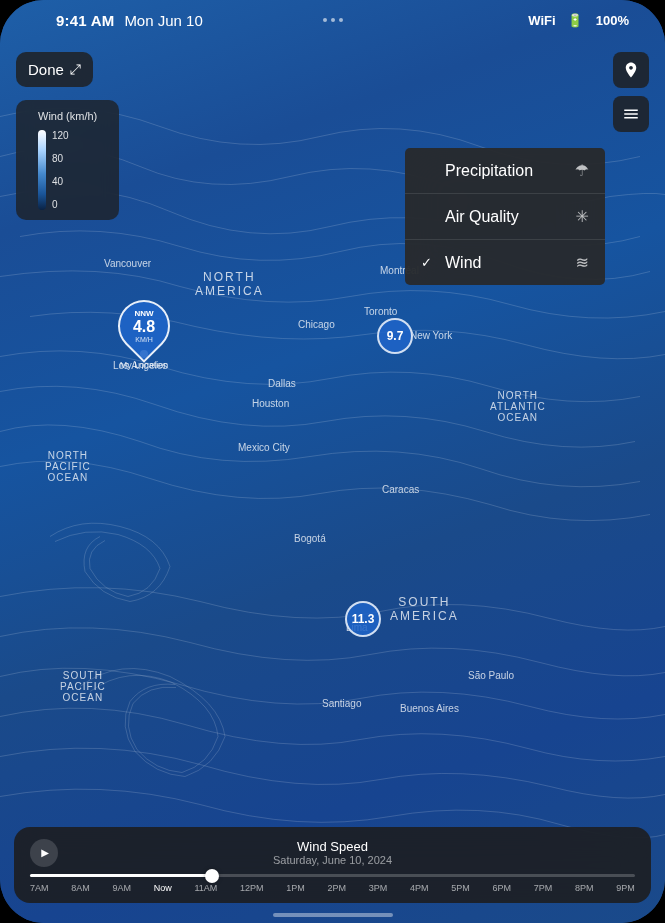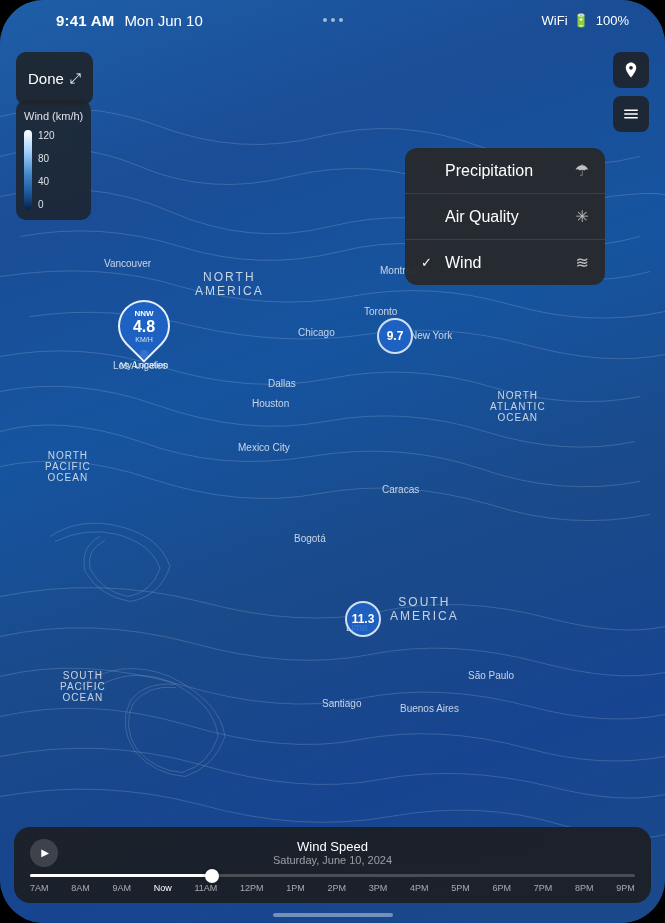--- a/index.html
+++ b/index.html
@@ -61,21 +61,22 @@
     }
     .status-date {
       font-size: 15px;
       font-weight: 400;
       color: white;
       margin-left: 6px;
     }
     .status-icons {
       display: flex;
       align-items: flex-start;
-      gap: 6px;
+      gap: 12px;
+      font-weight: bold;
     }
     .status-icons span {
       color: white;
       font-size: 13px;
     }
 
     
     .top-dots {
       position: absolute;
       top: 18px;
@@ -93,21 +94,21 @@
     }
 
     
     .done-btn {
       position: absolute;
       top: 52px;
       left: 16px;
       background: rgba(30,30,30,0.82);
       backdrop-filter: blur(10px);
       border-radius: 10px;
-      padding: 18px 12px;
+      padding: 9px 12px;
       display: flex;
       align-items: center;
       gap: 6px;
       z-index: 100;
       cursor: pointer;
       border: none;
     }
     .done-btn-text {
       color: white;
       font-size: 15px;
@@ -147,21 +148,21 @@
     }
 
     
     .wind-legend {
       position: absolute;
       top: 100px;
       left: 16px;
       background: rgba(30,30,30,0.75);
       backdrop-filter: blur(8px);
       border-radius: 10px;
-      padding: 10px 8px;
+      padding: 10px 22px;
       z-index: 100;
       min-width: 70px;
     }
     .wind-legend-title {
       color: white;
       font-size: 11px;
       margin-bottom: 8px;
       opacity: 0.85;
     }
     .wind-legend-bar {
@@ -187,21 +188,21 @@
       opacity: 0.85;
     }
 
     
     .dropdown-menu {
       position: absolute;
       top: 148px;
       right: 60px;
       background: rgba(40,40,40,0.92);
       backdrop-filter: blur(20px);
-      border-radius: 12px;
+      border-radius: 5px;
       overflow: hidden;
       z-index: 200;
       min-width: 200px;
     }
     .dropdown-item {
       display: flex;
       align-items: center;
       justify-content: space-between;
       padding: 13px 16px;
       cursor: pointer;
@@ -545,21 +546,21 @@
 
   <div class="map-label" style="top:270px; left:195px; font-size:12px; letter-spacing:2px;">NORTH<br>AMERICA</div>
   <div class="map-label" style="top:595px; left:390px; font-size:12px; letter-spacing:2px;">SOUTH<br>AMERICA</div>
   <div class="map-label" style="top:390px; left:490px; font-size:10px; letter-spacing:1px;">North<br>Atlantic<br>Ocean</div>
   <div class="map-label" style="top:450px; left:45px; font-size:10px; letter-spacing:1px;">North<br>Pacific<br>Ocean</div>
   <div class="map-label" style="top:670px; left:60px; font-size:10px; letter-spacing:1px;">South<br>Pacific<br>Ocean</div>
 
   <div class="city-label" style="top:258px; left:104px;">Vancouver</div>
   <div class="city-label" style="top:265px; left:380px;">Montréal</div>
   <div class="city-label" style="top:306px; left:364px;">Toronto</div>
-  <div class="city-label" style="top:327px; left:298px;">Chicago</div>
+  <div class="city-label" style="top:319px; left:298px;">Chicago</div>
   <div class="city-label" style="top:330px; left:410px;">New York</div>
   <div class="city-label" style="top:378px; left:268px;">Dallas</div>
   <div class="city-label" style="top:398px; left:252px;">Houston</div>
   <div class="city-label" style="top:442px; left:238px;">Mexico City</div>
   <div class="city-label" style="top:533px; left:294px;">Bogotá</div>
   <div class="city-label" style="top:484px; left:382px;">Caracas</div>
   <div class="city-label" style="top:622px; left:346px;">Lima</div>
   <div class="city-label" style="top:698px; left:322px;">Santiago</div>
   <div class="city-label" style="top:703px; left:400px;">Buenos Aires</div>
   <div class="city-label" style="top:670px; left:468px;">São Paulo</div>

